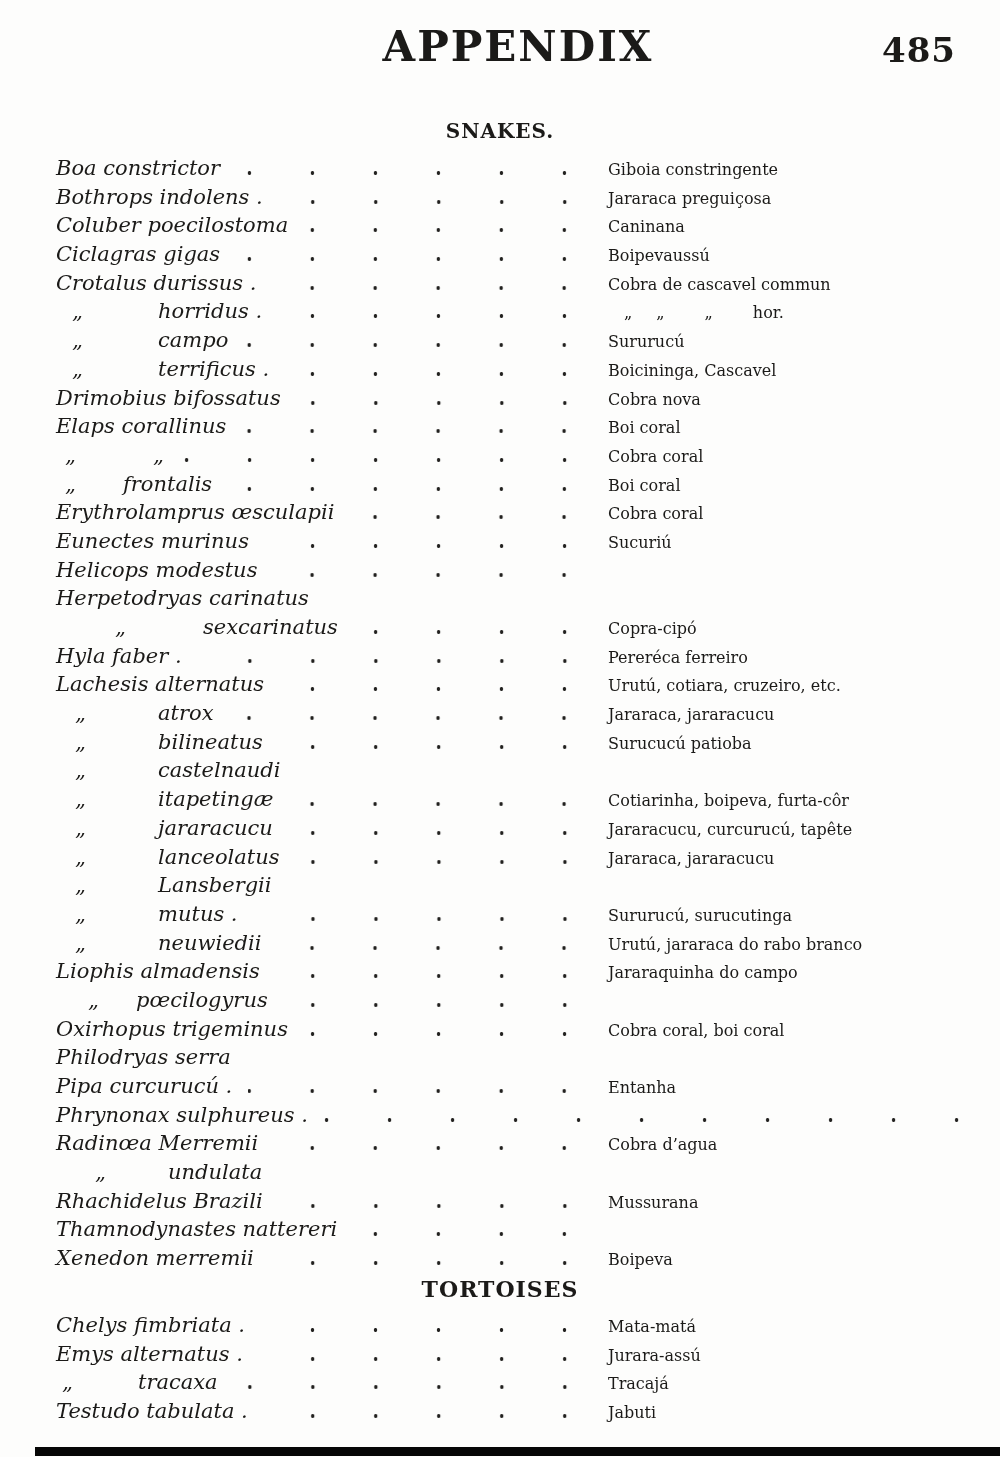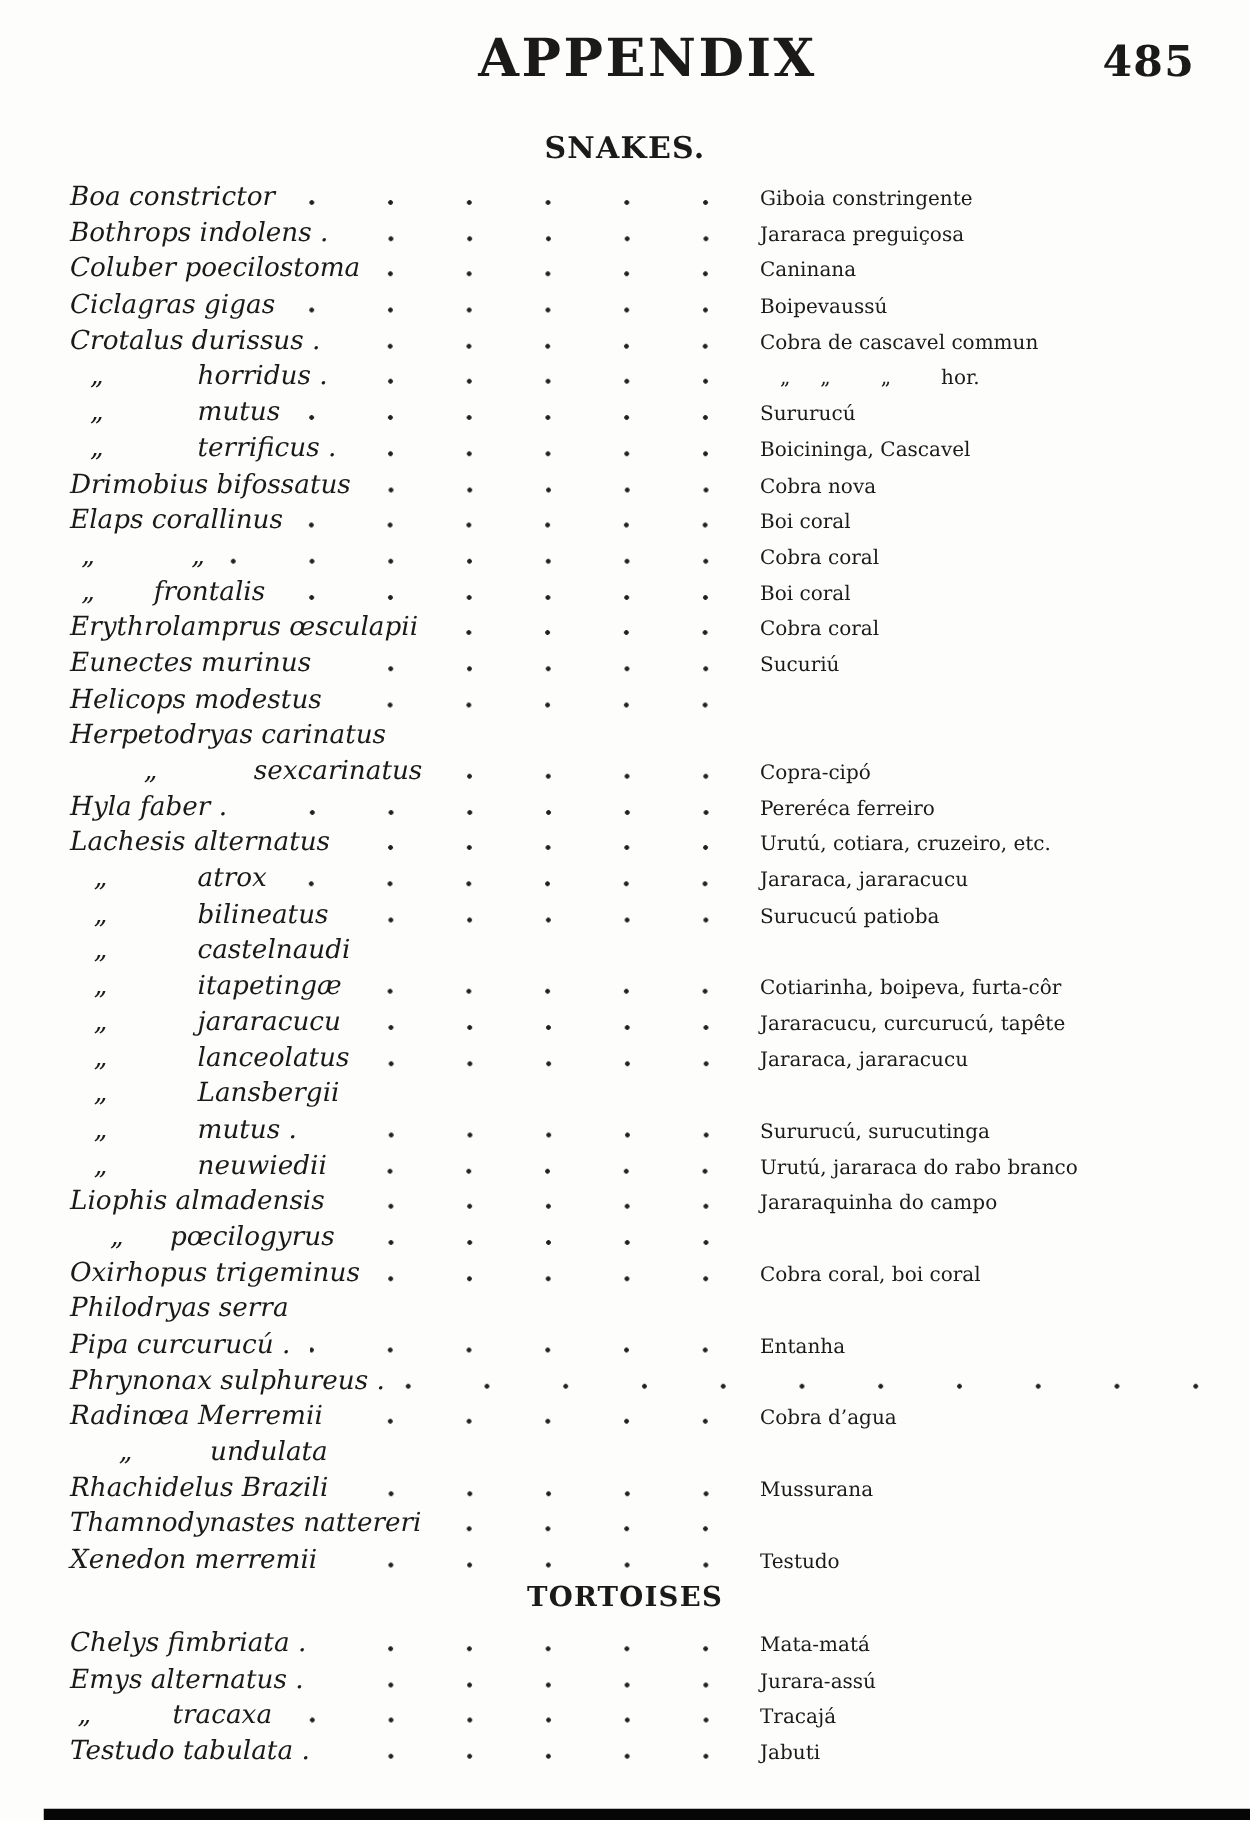--- a/index.html
+++ b/index.html
@@ -17,21 +17,21 @@
     font-size:42px;font-weight:700;letter-spacing:2px;
     line-height:1.0;
   }
   .page-num{
     position:absolute;top:30px;right:44px;
     font-size:34px;font-weight:700;letter-spacing:1px;
   }
   h2.sec{
     margin:0;text-align:center;font-weight:700;
   }
-  h2.sec.s0{font-size:24px;letter-spacing:1px;margin-top:17px;margin-bottom:11px;}
+  h2.sec.s0{font-size:20px;letter-spacing:1px;margin-top:33px;margin-bottom:11px;}
   h2.sec.s1{font-size:22px;letter-spacing:1px;margin-top:3px;margin-bottom:9px;}
   .rows{width:1000px;}
   .row{
     position:relative;
     display:flex;align-items:baseline;
     height:28.7px;line-height:28.7px;
     padding-left:56px;box-sizing:border-box;
     white-space:nowrap;
   }
   .ditto{
@@ -95,21 +95,21 @@
         <span class="common">Cobra de cascavel commun</span>
       </div>
       <div class="row">
         <span class="ditto" style="left: 72px;">„</span>
         <span class="latin" style="margin-left: 102px;">horridus .</span>
         <span class="leader"></span>
         <span class="common">  „  „   „   hor.</span>
       </div>
       <div class="row">
         <span class="ditto" style="left: 72px;">„</span>
-        <span class="latin" style="margin-left: 102px;">mutus</span>
+        <span class="latin" style="margin-left: 102px;">campo</span>
         <span class="leader"></span>
         <span class="common">Sururucú</span>
       </div>
       <div class="row">
         <span class="ditto" style="left: 72px;">„</span>
         <span class="latin" style="margin-left: 102px;">terrificus .</span>
         <span class="leader"></span>
         <span class="common">Boicininga, Cascavel</span>
       </div>
       <div class="row">
@@ -271,21 +271,21 @@
         <span class="common">Mussurana</span>
       </div>
       <div class="row">
         <span class="latin">Thamnodynastes nattereri</span>
         <span class="leader"></span>
         <span class="common"></span>
       </div>
       <div class="row">
         <span class="latin">Xenedon merremii</span>
         <span class="leader"></span>
-        <span class="common">Testudo</span>
+        <span class="common">Boipeva</span>
       </div>
     </div>
 
   <h2 class="sec s1">TORTOISES</h2>
   <div class="rows">
       <div class="row">
         <span class="latin">Chelys fimbriata .</span>
         <span class="leader"></span>
         <span class="common">Mata-matá</span>
       </div>

